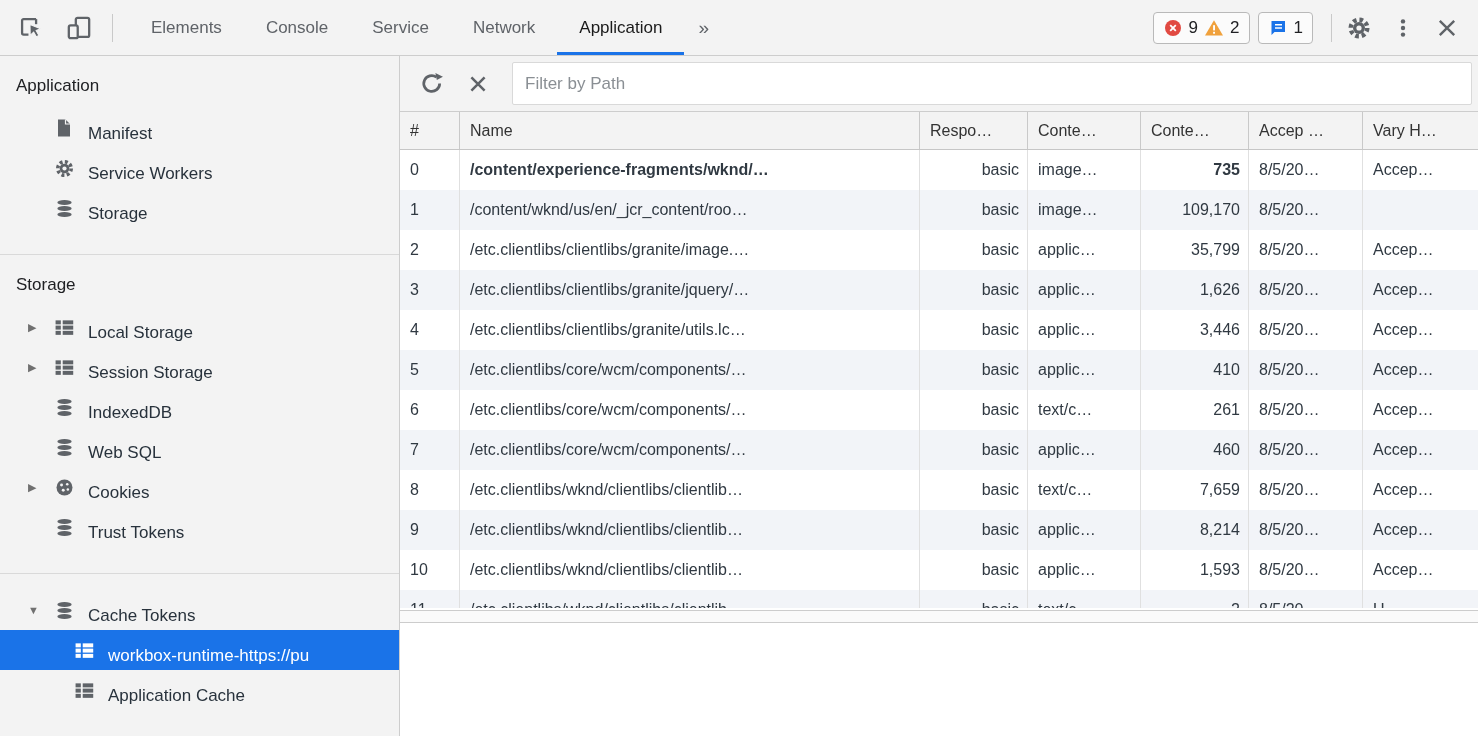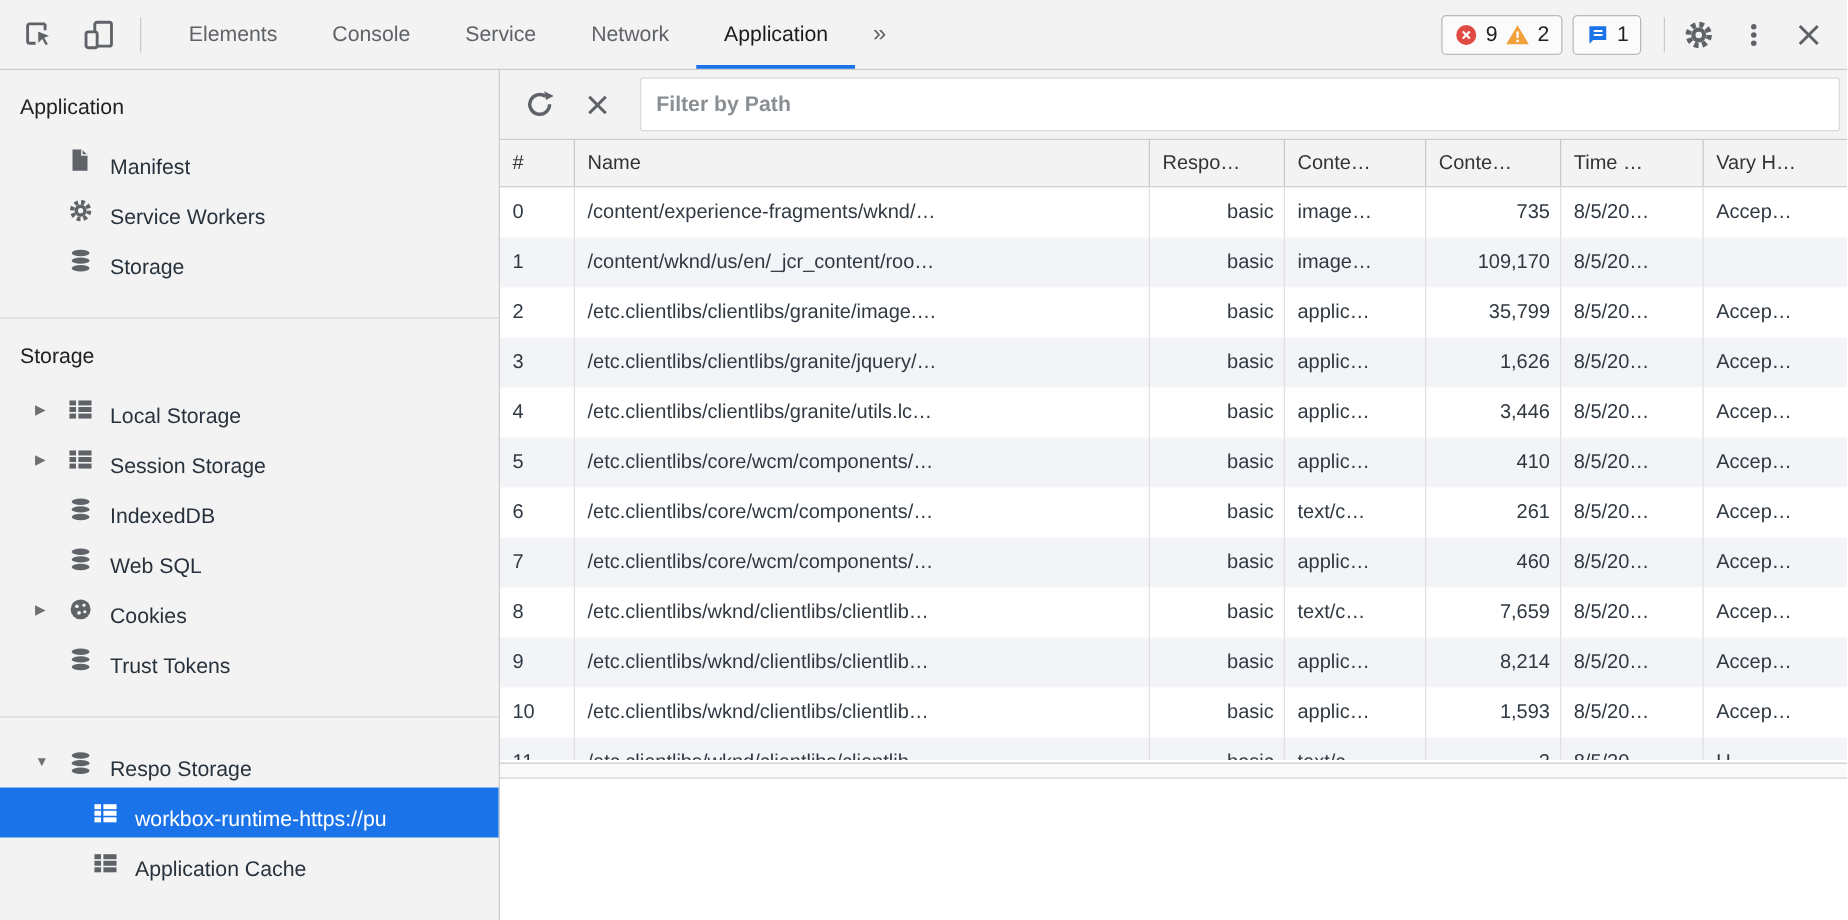--- a/index.html
+++ b/index.html
@@ -34,21 +34,21 @@
   .s-item.selected { background:#1a73e8; color:#fff; }
   .arrow { width:26px; flex:none; font-size:11px; color:#707070; }
   .s-icon { width:22px; height:20px; flex:none; margin-right:12px; display:flex; align-items:center; }
   .s-label { overflow:hidden;margin-top:12px; }
 
   
   .main { flex:1; display:flex; flex-direction:column; background:#fff; min-width:0; }
   .filterbar { height:56px; background:#f3f3f3; border-bottom:1px solid #cdcdcd; display:flex; align-items:center; flex:none; }
   .fb-btn { width:36px; height:36px; display:flex; align-items:center; justify-content:center; cursor:pointer; }
   .fb-btn.refresh { margin-left:14px; }
-  .filter-input { flex:1; height:43px; margin:0 6px 0 16px; border:1px solid #d9d9d9; border-radius:2px; background:#fff; font-size:17px; color:#303942; padding:4px 12px; font-family:"Liberation Sans", sans-serif; outline:none;font-weight:bold; }
+  .filter-input { flex:1; height:43px; margin:0 6px 0 16px; border:1px solid #d9d9d9; border-radius:2px; background:#fff; font-size:17px; color:#303942; padding:4px 12px; font-family:"Liberation Sans", sans-serif; outline:none; }
   .filter-input::placeholder { color:#8a8f94; }
 
   
   .gridwrap { height:496px; overflow:hidden; flex:none; }
   .grid-header { height:38px; background:#f3f3f3; border-bottom:1px solid #c6c6c6; display:flex; }
   .grid-header .cell { font-size:16px; color:#333; display:flex; align-items:center; border-right:1px solid #c9c9c9; padding:0 6px 0 10px; overflow:hidden; white-space:nowrap; cursor:col-resize; }
   .grid-header .cell:last-child { border-right:none; }
   .row { height:40px; display:flex; background:#fff; cursor:pointer; }
   .row.odd { background:#f2f4f8; }
   .row .cell { font-size:16px; color:#303942; display:flex; align-items:center; border-right:1px solid #e0e0e0; padding:0 8px 0 10px; overflow:hidden; white-space:nowrap; }
@@ -260,21 +260,21 @@
         <div class="section">
           <div class="s-item">
             <span class="arrow">▼</span>
             <span class="s-icon">
               <svg width="21" height="21" viewBox="0 0 20 20">
                 <ellipse cx="10" cy="4.2" rx="6.8" ry="2.4" fill="#5f6368"></ellipse>
                 <ellipse cx="10" cy="10" rx="6.8" ry="2.4" fill="#5f6368"></ellipse>
                 <ellipse cx="10" cy="15.8" rx="6.8" ry="2.4" fill="#5f6368"></ellipse>
               </svg>
             </span>
-            <span class="s-label">Respo Storage</span>
+            <span class="s-label">Cache Tokens</span>
           </div>
           <div class="s-item selected nested">
             <span class="arrow"></span>
             <span class="s-icon">
               <svg width="21" height="21" viewBox="0 0 20 20">
                 <g fill="#ffffff">
                   <rect x="1.5" y="3.2" width="5" height="3.8"></rect>
                   <rect x="8.3" y="3.2" width="10" height="3.8"></rect>
                   <rect x="1.5" y="8.2" width="5" height="3.8"></rect>
                   <rect x="8.3" y="8.2" width="10" height="3.8"></rect>
@@ -320,30 +320,30 @@
         <input class="filter-input" type="text" placeholder="Filter by Path" style="">
       </div>
 
       <div class="gridwrap">
         <div class="grid-header">
             <div class="cell" style="width: 60px;">#</div>
             <div class="cell" style="width: 460px;">Name</div>
             <div class="cell" style="width: 108px;">Respo…</div>
             <div class="cell" style="width: 113px;">Conte…</div>
             <div class="cell" style="width: 108px;">Conte…</div>
-            <div class="cell" style="width: 114px;">Time …</div>
+            <div class="cell" style="width: 114px;">Accep …</div>
             <div class="cell" style="width: 115px;">Vary H…</div>
           </div>
         <div id="grid-rows">
             <div class="row">
               <div class="cell" style="width: 60px;">0</div>
-              <div class="cell" style="width: 460px;">/content/experience-fragments/wknd/…</div>
+              <div class="cell" style="width: 460px; font-weight: bold;">/content/experience-fragments/wknd/…</div>
               <div class="cell al-right" style="width: 108px;">basic</div>
               <div class="cell" style="width: 113px;">image…</div>
-              <div class="cell al-right" style="width: 108px;">735</div>
+              <div class="cell al-right" style="width: 108px; font-weight: bold;">735</div>
               <div class="cell" style="width: 114px;">8/5/20…</div>
               <div class="cell" style="width: 115px;">Accep…</div>
             </div>
             <div class="row odd">
               <div class="cell" style="width: 60px;">1</div>
               <div class="cell" style="width: 460px;">/content/wknd/us/en/_jcr_content/roo…</div>
               <div class="cell al-right" style="width: 108px;">basic</div>
               <div class="cell" style="width: 113px;">image…</div>
               <div class="cell al-right" style="width: 108px;">109,170</div>
               <div class="cell" style="width: 114px;">8/5/20…</div>

